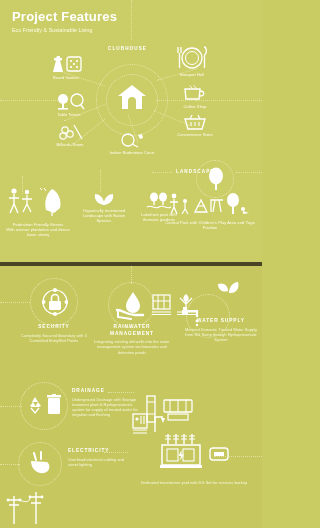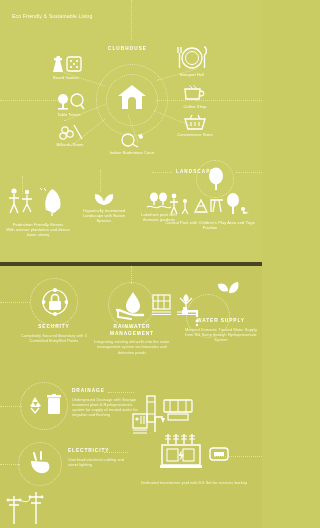--- a/index.html
+++ b/index.html
@@ -58,20 +58,21 @@
   .t-left { text-align: left; }
 </style>
 </head>
 <body>
 
 <div class="page">
 
   <div class="panel panel-top">
 
     <div class="hdr">
+      <div class="hdr-title">Project Features</div>
       <div class="hdr-sub">Eco Friendly &amp; Sustainable Living</div>
     </div>
 
     <div class="dvert" style="left:131px; top:0; height:40px;"></div>
     <div class="dline" style="left:0px; top:100px; width:64px;"></div>
     <div class="dline" style="left:196px; top:100px; width:66px;"></div>
     <div class="ring" style="left:96px; top:64px; width:72px; height:72px;"></div>
     <div class="ring" style="left:106px; top:74px; width:52px; height:52px;"></div>
 
     <div class="dline" style="left:58px; top:78px; width:48px; transform:rotate(18deg);"></div>

